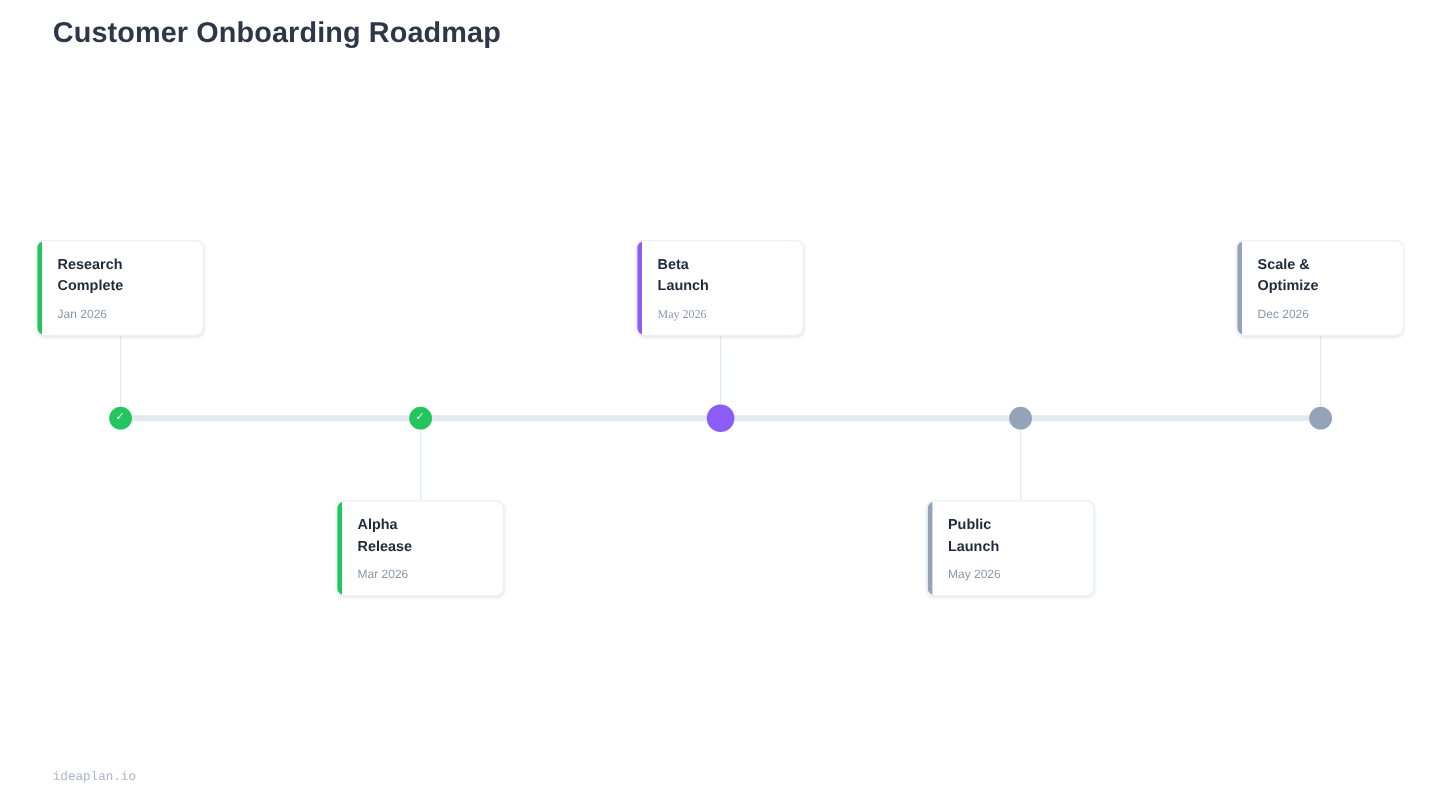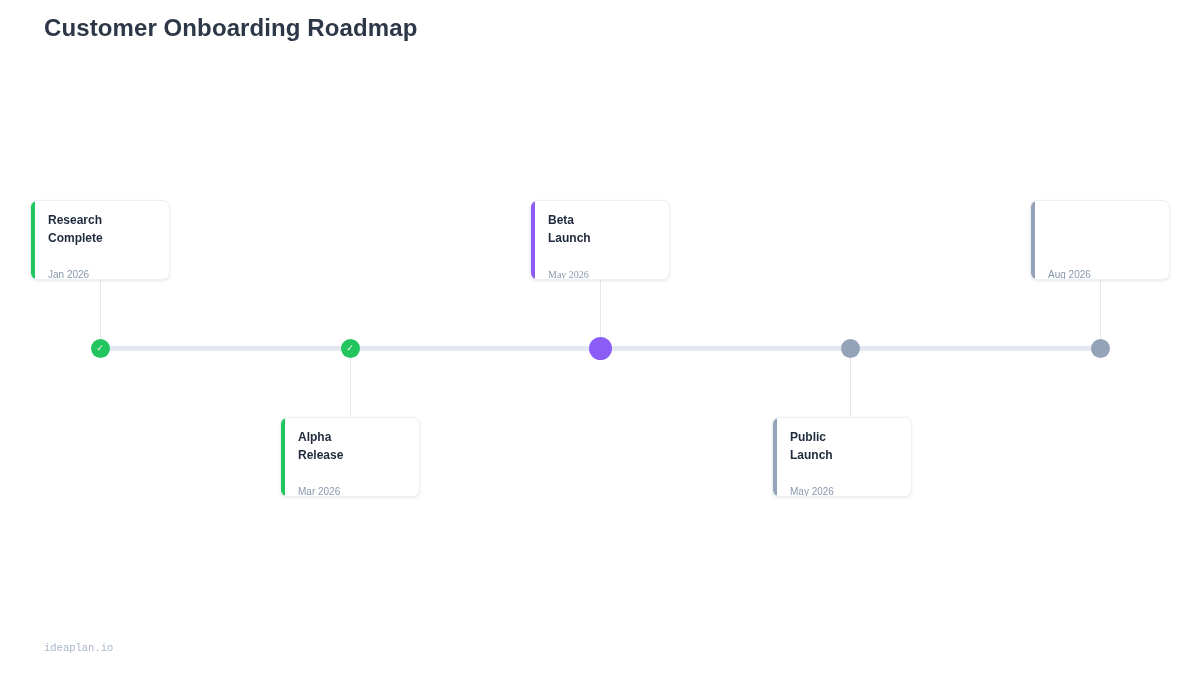--- a/index.html
+++ b/index.html
@@ -112,21 +112,20 @@
     line-height: 17.5px;
     white-space: pre-line;
   }
   .card-date {
     position: absolute;
     left: 0;
     top: 55px;
     font-size: 10px;
     color: #8a98ad;
     line-height: 14px;
-    margin-top: 12px;
   }
 
   
   #footer-brand {
     position: absolute;
     left: 44px;
     top: 641px;
     font-size: 10.5px;
     color: #aab6c8;
     line-height: 15px;
@@ -181,19 +180,21 @@
         <div class="card-title">Public
 Launch</div>
         <div class="card-date" style="color: rgb(138, 152, 173);">May 2026</div>
       </div>
     </div>
     <div class="marker size-sm" style="background: rgb(148, 163, 184); left: 840.5px; top: 338.5px;"></div>
     <div class="connector" style="left: 1100px; background: rgb(226, 232, 240); top: 280px; height: 58.5px;"></div>
     <div class="milestone-card" style="left: 1030px; top: 200px;">
       <div class="card-accent" style="background: rgb(148, 163, 184);"></div>
       <div class="card-body">
-        <div class="card-date" style="color: rgb(138, 152, 173);">Aug 2026</div>
+        <div class="card-title">Scale &amp;
+Optimize</div>
+        <div class="card-date" style="color: rgb(138, 152, 173);">Dec 2026</div>
       </div>
     </div>
     <div class="marker size-sm" style="background: rgb(148, 163, 184); left: 1090.5px; top: 338.5px;"></div>
   </div>
 
 <div id="footer-brand">ideaplan.io</div>
 
 </body></html>

